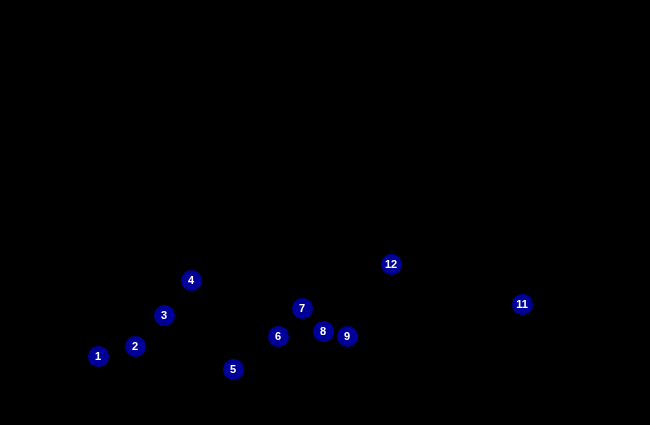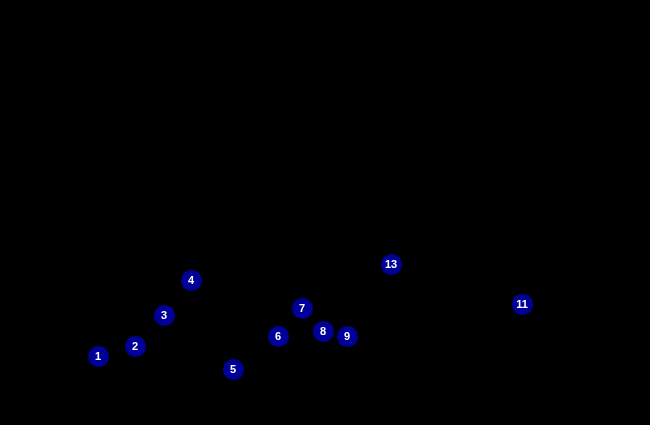--- a/index.html
+++ b/index.html
@@ -39,15 +39,15 @@
 <div id="stage" style="background: rgb(0, 0, 0);">
     <div class="marker" style="left: 87.5px; top: 345.5px; width: 21px; height: 21px; background: rgb(0, 0, 153); color: rgb(255, 255, 255);">1</div>
     <div class="marker" style="left: 124.5px; top: 335.5px; width: 21px; height: 21px; background: rgb(0, 0, 153); color: rgb(255, 255, 255);">2</div>
     <div class="marker" style="left: 153.5px; top: 304.5px; width: 21px; height: 21px; background: rgb(0, 0, 153); color: rgb(255, 255, 255);">3</div>
     <div class="marker" style="left: 180.5px; top: 269.5px; width: 21px; height: 21px; background: rgb(0, 0, 153); color: rgb(255, 255, 255);">4</div>
     <div class="marker" style="left: 222.5px; top: 358.5px; width: 21px; height: 21px; background: rgb(0, 0, 153); color: rgb(255, 255, 255);">5</div>
     <div class="marker" style="left: 267.5px; top: 325.5px; width: 21px; height: 21px; background: rgb(0, 0, 153); color: rgb(255, 255, 255);">6</div>
     <div class="marker" style="left: 291.5px; top: 297.5px; width: 21px; height: 21px; background: rgb(0, 0, 153); color: rgb(255, 255, 255);">7</div>
     <div class="marker" style="left: 312.5px; top: 320.5px; width: 21px; height: 21px; background: rgb(0, 0, 153); color: rgb(255, 255, 255);">8</div>
     <div class="marker" style="left: 336.5px; top: 325.5px; width: 21px; height: 21px; background: rgb(0, 0, 153); color: rgb(255, 255, 255);">9</div>
-    <div class="marker" style="left: 380.5px; top: 253.5px; width: 21px; height: 21px; background: rgb(0, 0, 153); color: rgb(255, 255, 255);">13</div>
-    <div class="marker" style="left: 511.5px; top: 293.5px; width: 21px; height: 21px; background: rgb(0, 0, 153); color: rgb(255, 255, 255); border-radius: 10px;">11</div>
+    <div class="marker" style="left: 380.5px; top: 253.5px; width: 21px; height: 21px; background: rgb(0, 0, 153); color: rgb(255, 255, 255);">12</div>
+    <div class="marker" style="left: 511.5px; top: 293.5px; width: 21px; height: 21px; background: rgb(0, 0, 153); color: rgb(255, 255, 255);">11</div>
   </div>
 
 </body></html>

